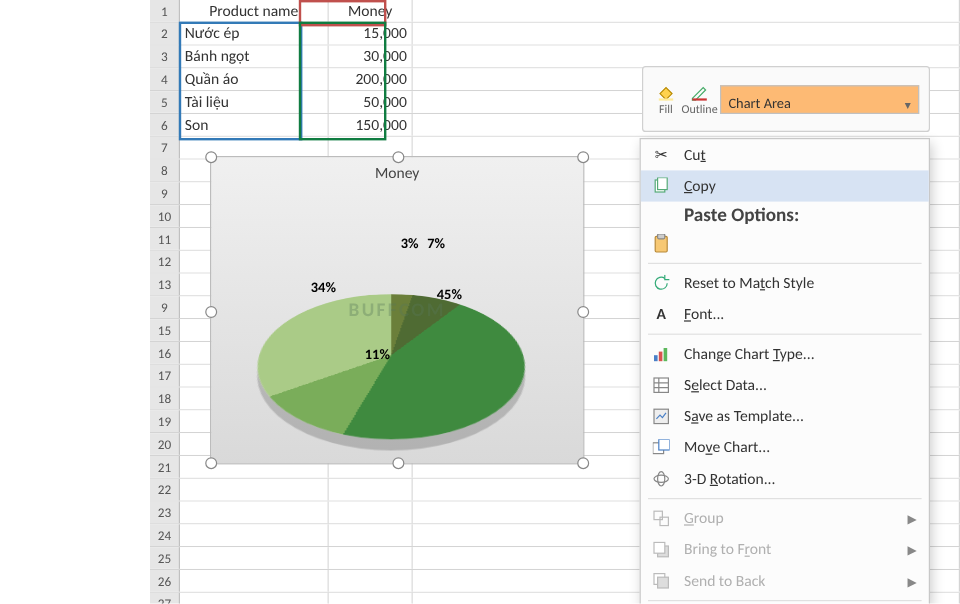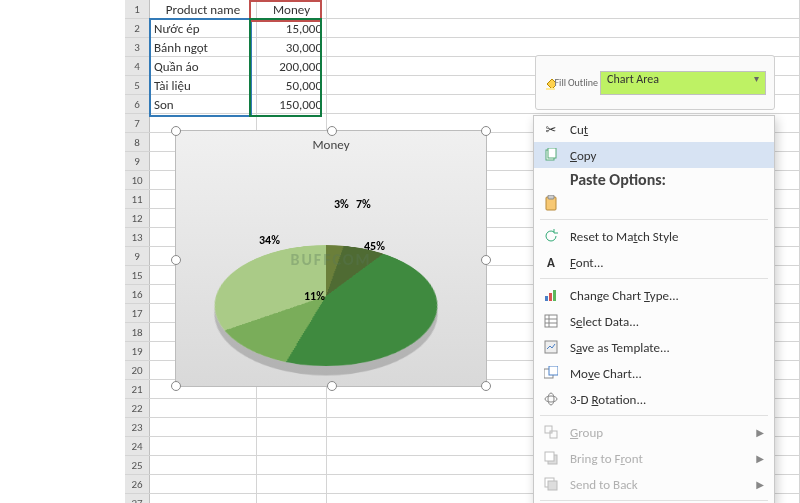--- a/index.html
+++ b/index.html
@@ -3,42 +3,42 @@
 <meta charset="utf-8">
 <style>
 html,body{margin:0;padding:0;font-family:"Segoe UI",Calibri,Arial,sans-serif;font-size:14px;background:#fff;color:#333;overflow:hidden}
 .viewport{position:relative;width:800px;height:503px;background:#fff}
 
 
 .sheet{position:absolute;left:125px;top:0;right:0;bottom:0}
 .row{display:flex;height:18px;border-bottom:1px solid #d4d4d4}
 .rowhdr{width:24px;min-width:24px;background:#e6e6e6;border-right:1px solid #c0c0c0;display:flex;align-items:center;justify-content:center;font-size:11px;color:#555}
 .cell{border-right:1px solid #d4d4d4;padding:0 4px;display:flex;align-items:center;box-sizing:border-box;font-size:13px;background:#fff}
-.colA{width:107px}
+.colA{width:124px}
 .colB{width:70px;justify-content:flex-end}
 .colRest{flex:1}
 .hdr .cell{background:#fff;font-weight:400;justify-content:center}
 .sel-outline{position:absolute;border:2px solid #107c41;pointer-events:none}
 .sel-blue{position:absolute;border:2px solid #337ab7;pointer-events:none}
 .sel-red{position:absolute;border:2px solid #c0504d;pointer-events:none}
 
 
 .chart{position:absolute;left:175px;top:130px;width:310px;height:255px;background:linear-gradient(#f0f0f0,#d9d9d9);border:1px solid #bcbcbc}
 .chart-title{text-align:center;margin-top:6px;font-size:13px;color:#444}
 .pie-wrap{position:absolute;left:40px;top:55px;width:220px;height:170px;perspective:600px}
 .pie-3d{width:220px;height:220px;border-radius:50%;transform:rotateX(60deg);position:relative;box-shadow:0 14px 0 -2px rgba(0,0,0,.18)}
 .slice{position:absolute;inset:0;border-radius:50%}
 .lbl{position:absolute;color:#000;font-size:12px;font-weight:bold}
 .watermark{position:absolute;left:50%;top:50%;transform:translate(-50%,-50%);font-size:16px;font-weight:700;letter-spacing:2px;color:rgba(90,120,90,.35);pointer-events:none}
 .handle{position:absolute;width:8px;height:8px;border:1px solid #888;background:#fff;border-radius:50%}
 
 
 .mini-tb{position:absolute;right:25px;top:55px;width:240px;height:55px;background:#fafafa;border:1px solid #d0d0d0;border-radius:3px;display:flex;align-items:center;padding:0 8px;box-sizing:border-box;gap:6px}
-.mini-tb .ico{width:22px;height:28px;display:flex;flex-direction:row;align-items:center;justify-content:center;font-size:10px;color:#666}
-.mini-tb .combo{flex:1;height:22px;border:1px solid #c0c0c0;background:#bef264;display:flex;align-items:flex-start;padding:0 6px;font-size:12px;justify-content:space-between}
+.mini-tb .ico{width:22px;height:28px;display:flex;flex-direction:column;align-items:center;justify-content:center;font-size:10px;color:#666}
+.mini-tb .combo{flex:1;height:22px;border:1px solid #c0c0c0;background:#fdba74;display:flex;align-items:flex-end;padding:0 6px;font-size:12px;justify-content:space-between}
 
 
 .ctx{position:absolute;right:25px;top:115px;width:240px;background:#fcfcfc;border:1px solid #c8c8c8;box-shadow:2px 4px 10px rgba(0,0,0,.2);font-size:13px}
 .ctx .item{display:flex;align-items:center;height:26px;padding:0 10px 0 8px;gap:10px}
 .ctx .item.hl{background:#d7e3f3}
 .ctx .item.disabled{color:#b0b0b0}
 .ctx .item .mi{width:18px;height:18px;display:flex;align-items:center;justify-content:center;font-size:13px}
 .ctx .hdr-label{font-weight:bold;height:22px;display:flex;align-items:center;padding-left:36px;font-size:16px;color:#444}
 .ctx .sep{height:1px;background:#e0e0e0;margin:3px 6px}
 .ctx .arrow{margin-left:auto;color:#888;font-size:10px}

